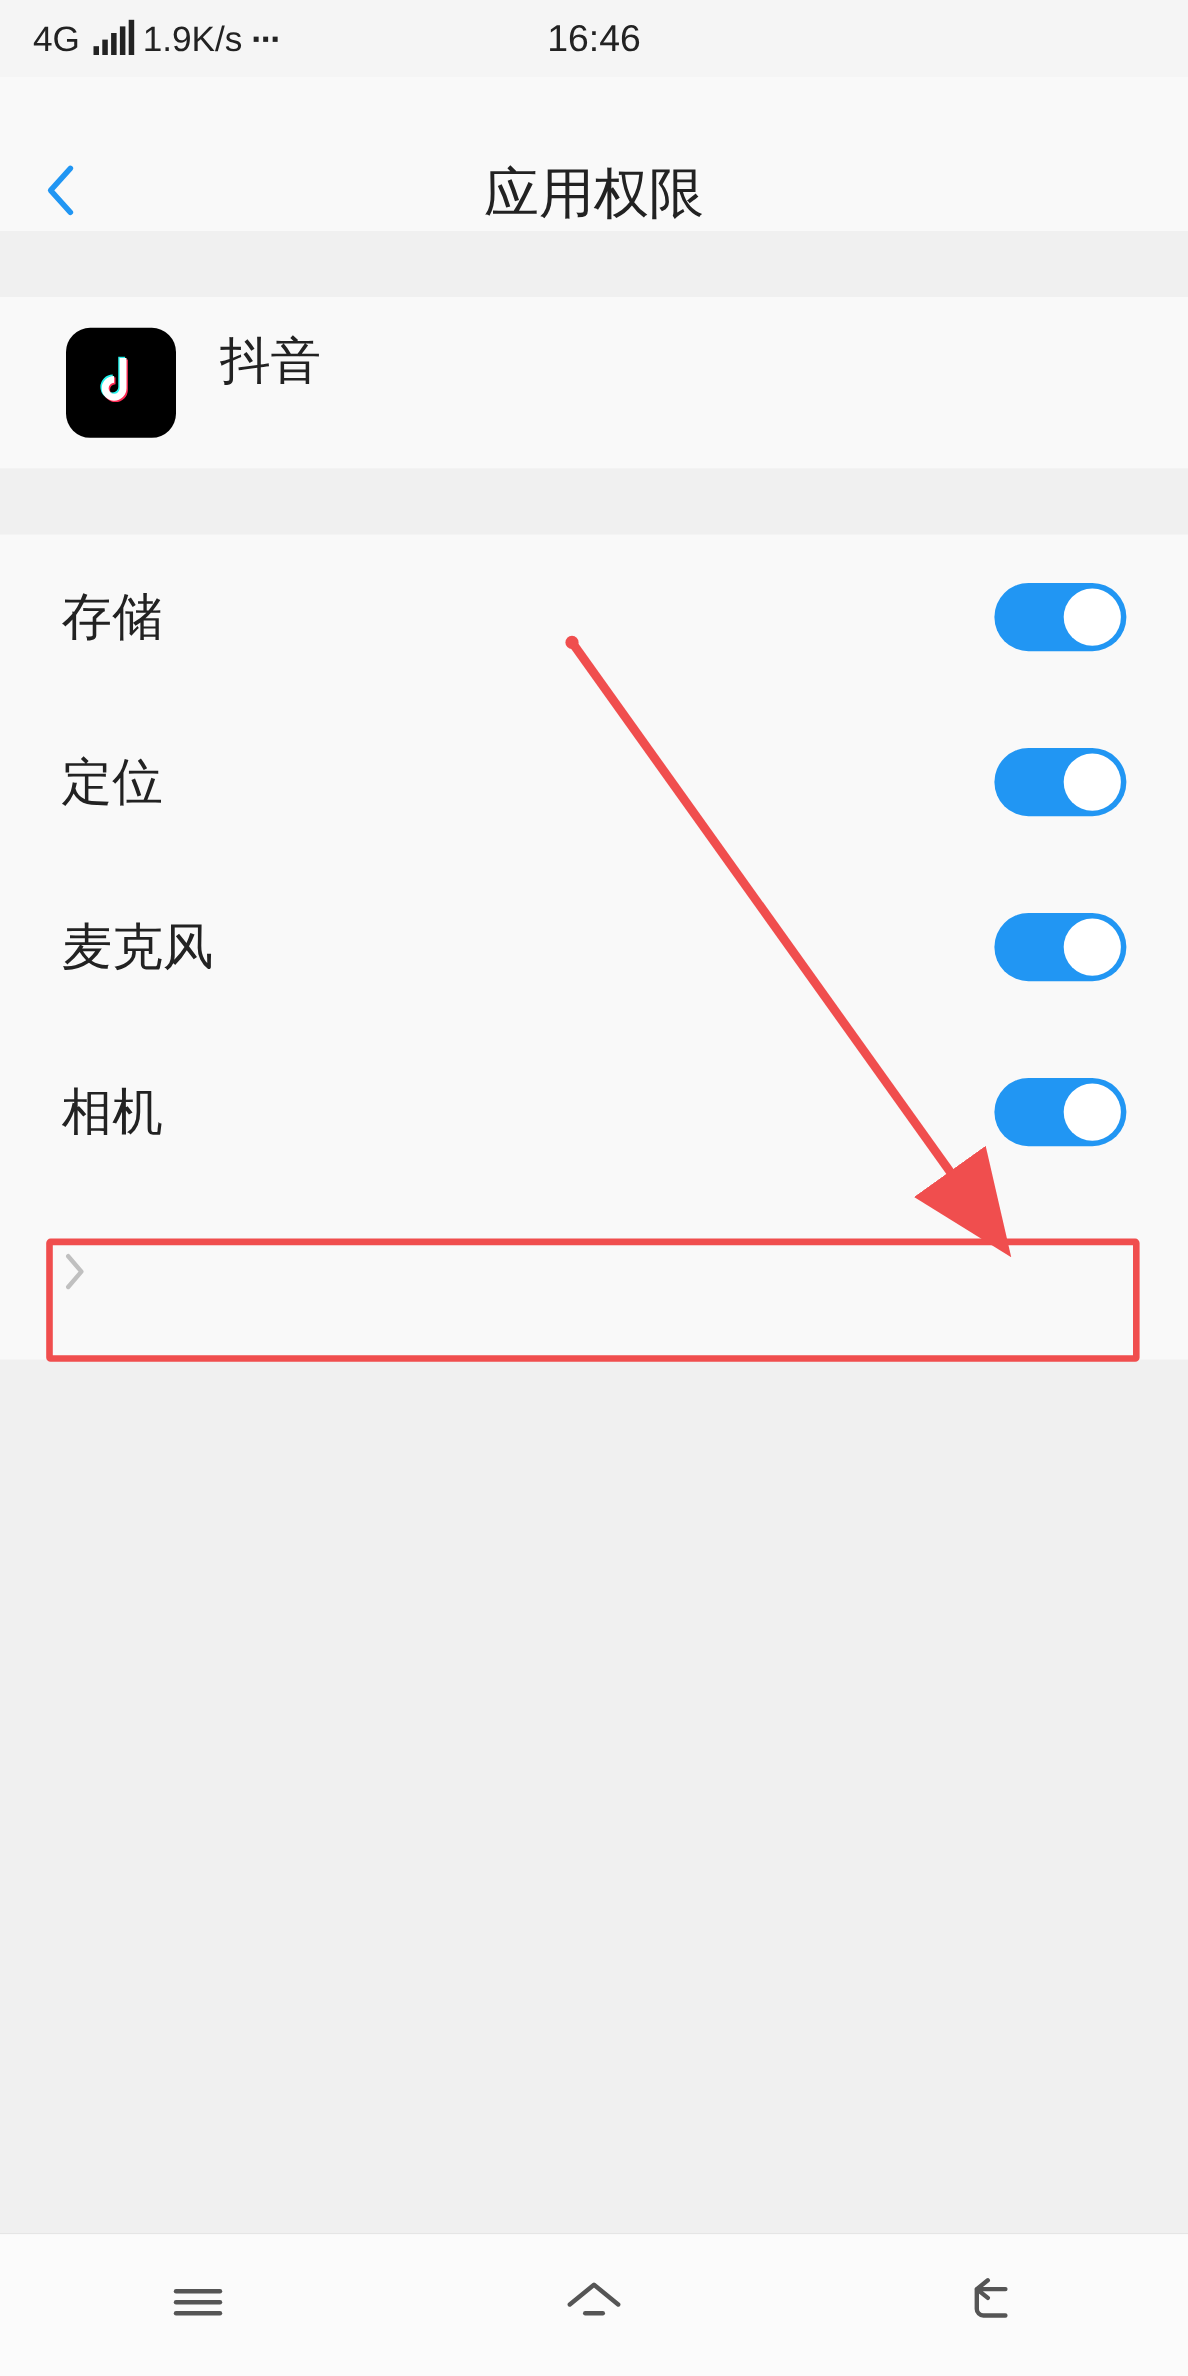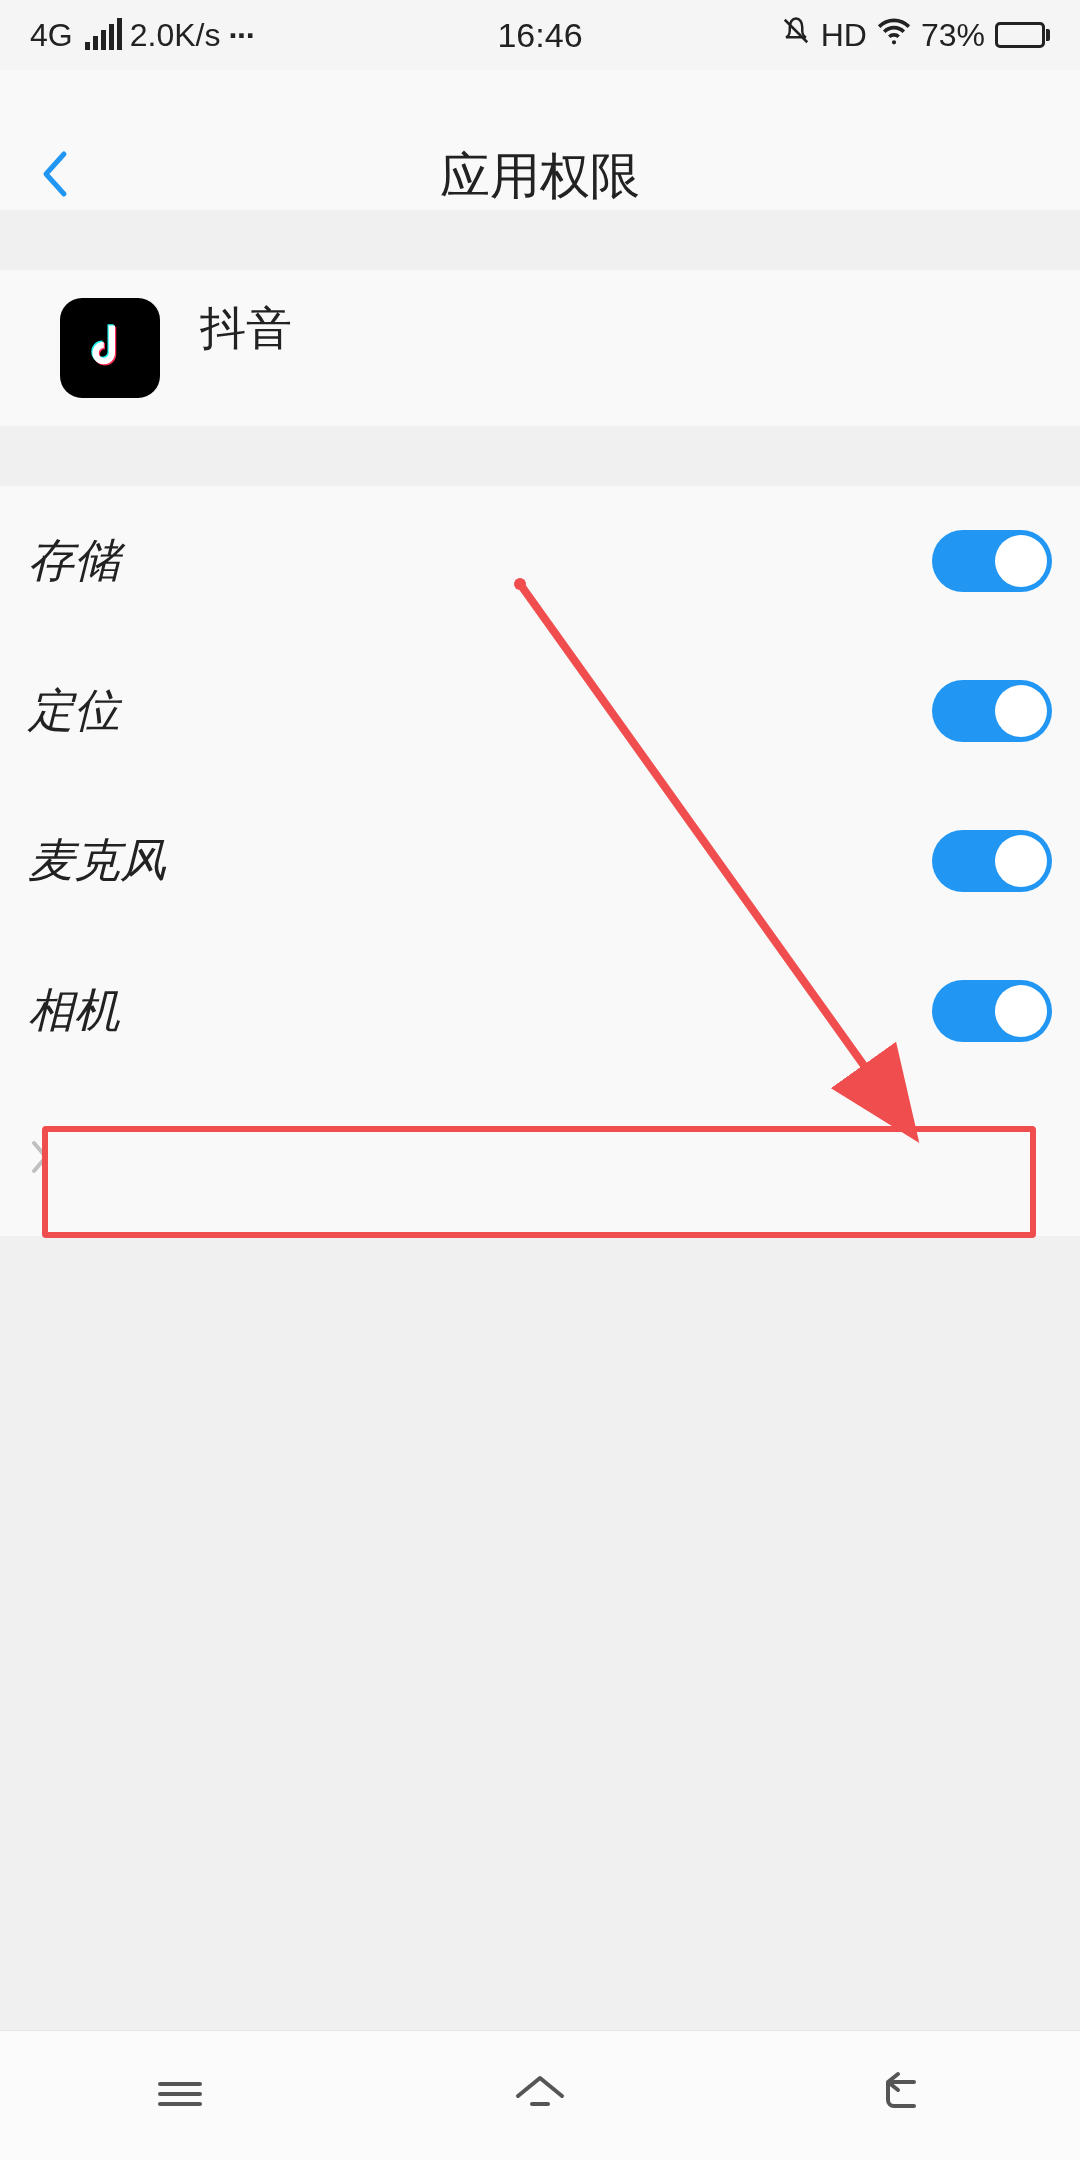--- a/index.html
+++ b/index.html
@@ -77,23 +77,22 @@
       align-items: center;
       justify-content: center;
     }
     .app-icon svg { width: 60px; height: 60px; }
     .app-name { font-size: 46px; color: #222; }
     .list { background: #f9f9f9; }
     .list-row {
       display: flex;
       align-items: center;
       justify-content: space-between;
-      padding: 0 28px;
+      padding: 0 56px;
       height: 150px;
-      font-style: italic;
     }
     .row-label { font-size: 46px; color: #222; }
     .toggle {
       width: 120px;
       height: 62px;
       border-radius: 31px;
       position: relative;
     }
     .toggle.on { background: #2196f3; }
     .toggle.off { background: #d8d8d8; }
@@ -138,43 +137,24 @@
 <div class="status-bar">
   <div class="status-left" style="z-index:1;">
     <span>4G</span>
     <span class="signal-bars">
       <span></span>
         <span></span>
         <span></span>
         <span></span>
         <span></span>
     </span>
-    <span>2.0K/s</span>
+    <span>1.9K/s</span>
     <span class="dots">···</span>
   </div>
   <div class="status-center">16:46</div>
-  <div class="status-right">
-    <span class="mute-icon">
-      <svg viewBox="0 0 24 24" fill="none" stroke="#222" stroke-width="2">
-          <path d="M12 2 C15 2 17 5 17 9 v3 c0 4 3 5 3 5 H4 s3-1 3-5 V9 c0-4 2-7 5-7z"></path>
-          <line x1="3" y1="3" x2="21" y2="21"></line>
-        </svg>
-    </span>
-    <span style="font-weight:500;">HD</span>
-    <span class="wifi-icon">
-      <svg viewBox="0 0 24 24" fill="#222">
-          <path d="M12 18.5a1.5 1.5 0 100 3 1.5 1.5 0 000-3zm-4.2-3.3a6 6 0 018.4 0l-1.8 1.8a3.5 3.5 0 00-4.9 0zM4.2 11.6a11 11 0 0115.6 0l-1.8 1.8a8.5 8.5 0 00-12 0zM.6 8a16 16 0 0122.8 0l-1.8 1.8a13.5 13.5 0 00-19.2 0z"></path>
-        </svg>
-    </span>
-    <span>73%</span>
-    <span class="battery">
-      <span class="battery-body"><span class="battery-fill"></span></span>
-      <span class="battery-tip"></span>
-    </span>
-  </div>
 </div>
 
 <div class="header">
   <div class="back-btn">
     <svg width="30" height="48" viewBox="0 0 30 48" fill="none" stroke="#2196f3" stroke-width="5" stroke-linecap="round" stroke-linejoin="round">
         <polyline points="24,4 6,24 24,44"></polyline>
       </svg>
   </div>
   <div class="header-title">应用权限</div>
 </div>

